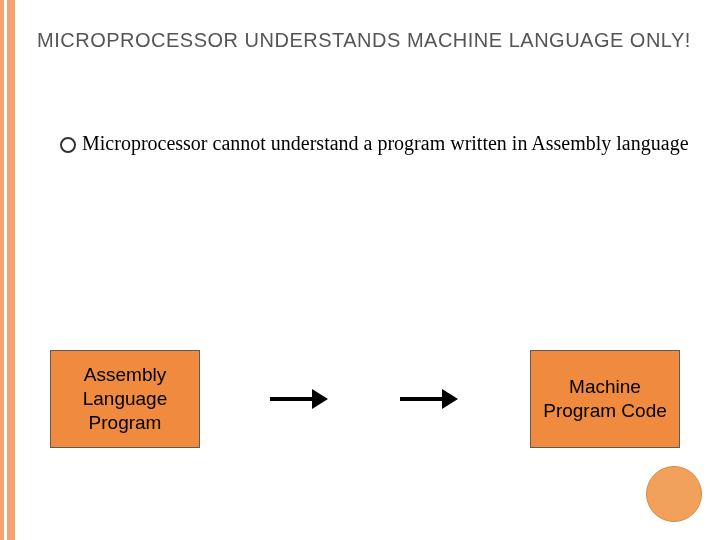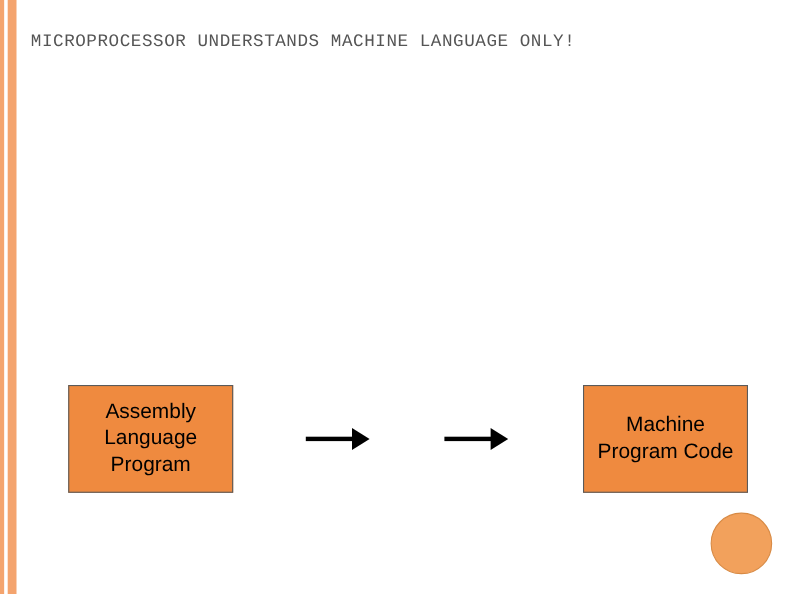--- a/index.html
+++ b/index.html
@@ -22,26 +22,27 @@
   }
   .side-stripe .s1 { width: 4px; height: 100%; background: #f4a46e; }
   .side-stripe .gap1 { width: 3px; height: 100%; background: #fff; }
   .side-stripe .s2 { width: 8px; height: 100%; background: #f4a46e; }
 
   .title {
     position: absolute;
     left: 28px;
     top: 28px;
     right: 20px;
-    font-family: Liberation Mono, monospace;
-    font-size: 16px;
+    font-family: Liberation Sans, sans-serif;
+    font-size: 20px;
     font-weight: 400;
     color: #555;
     letter-spacing: 0.5px;
     line-height: 1.25;
+    text-align: center;
   }
 
   .bullets {
     position: absolute;
     left: 60px;
     top: 130px;
     right: 30px;
   }
   .bullet {
     position: relative;
@@ -64,21 +65,20 @@
   }
 
   .flow {
     position: absolute;
     left: 50px;
     right: 40px;
     top: 350px;
     display: flex;
     align-items: center;
     justify-content: space-between;
-    margin-left: 12px;
   }
   .box {
     width: 150px;
     height: 98px;
     background: #ef8a3f;
     border: 1px solid #5a5a5a;
     display: flex;
     align-items: center;
     justify-content: center;
     text-align: center;
@@ -129,20 +129,21 @@
 
 <div class="side-stripe">
   <div class="s1"></div>
   <div class="gap1"></div>
   <div class="s2"></div>
 </div>
 
 <div class="title">MICROPROCESSOR UNDERSTANDS MACHINE LANGUAGE ONLY!</div>
 
 <div class="bullets">
+  <div class="bullet">Microprocessor cannot understand a program written in Assembly language</div>
 </div>
 
 <div class="flow">
   <div class="box">Assembly Language Program</div>
   <div class="arrow">
     <div class="shaft"></div>
       <div class="head"></div>
   </div>
   <div class="arrow">
     <div class="shaft"></div>

